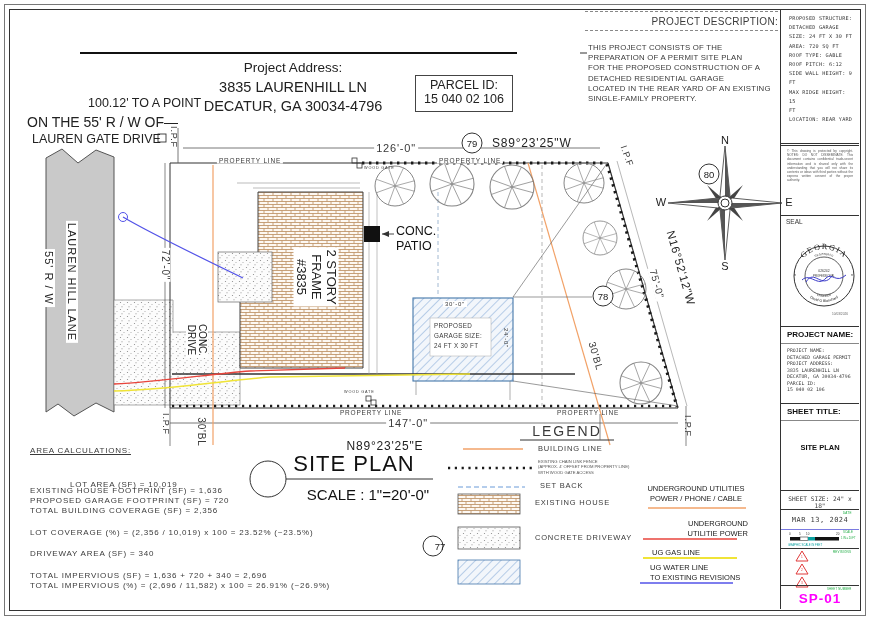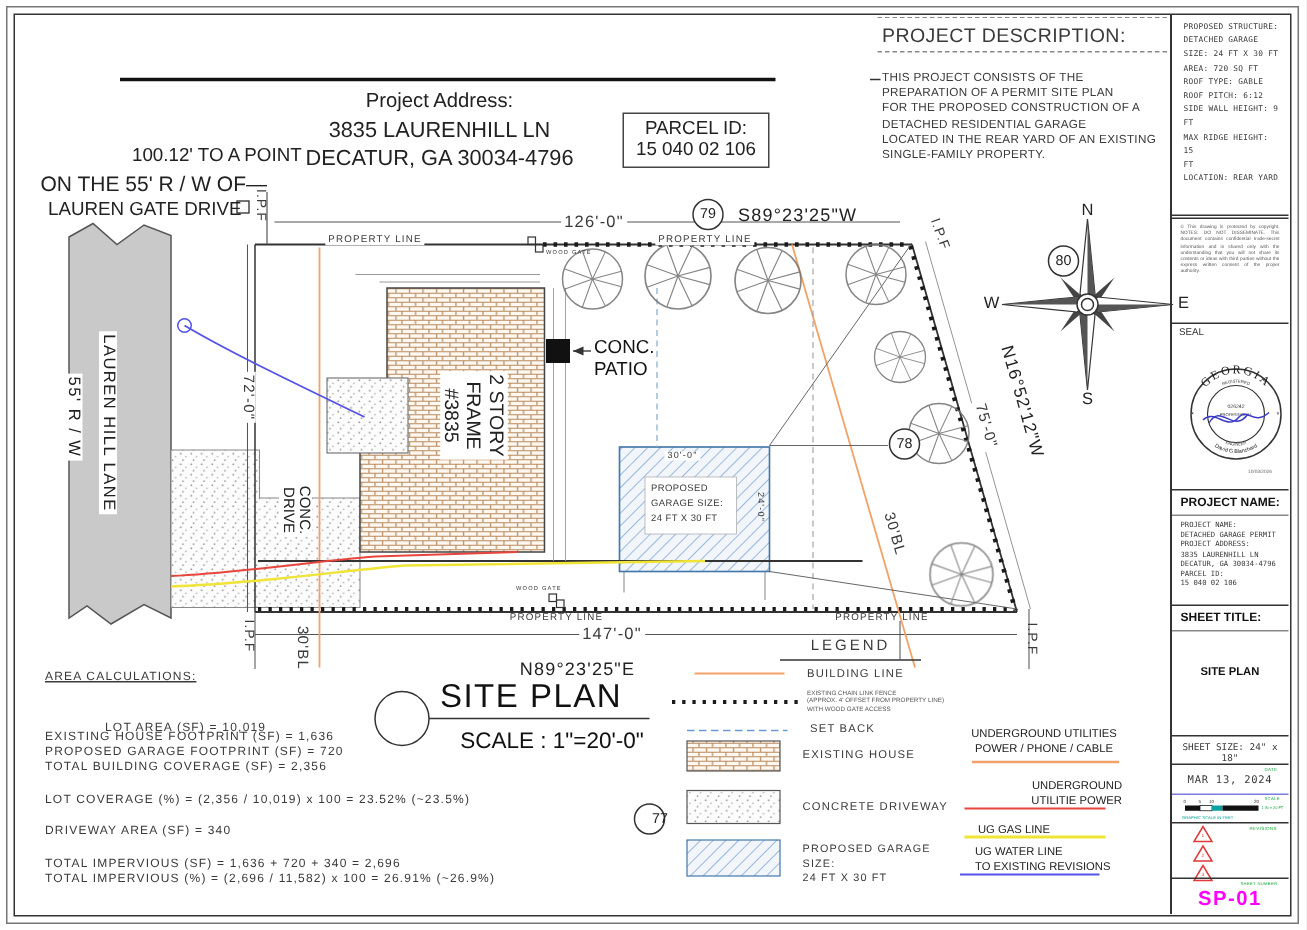--- a/index.html
+++ b/index.html
@@ -180,21 +180,21 @@
   <div class="pin" style="left:293px;top:67px;font-size:13.5px;">Project Address:</div>
   <div class="pin" style="left:293px;top:87px;font-size:14.5px;">3835 LAURENHILL LN</div>
   <div class="pin" style="left:293px;top:106px;font-size:14.5px;">DECATUR, GA 30034-4796</div>
 
   <div class="abs ctr" style="left:415px;top:75px;width:96px;height:35px;border:1px solid #444;">
     <div style="font-size:12.5px;margin-top:2px;">PARCEL ID:</div>
     <div style="font-size:12.5px;">15 040 02 106</div>
   </div>
 
   <div class="abs" style="left:585px;top:11px;width:193px;border-top:1px dashed #888;">
-    <div style="font-size:13px;color:#3a3a3a;letter-spacing:.3px;margin:4px 0 3px 3px;">PROJECT DESCRIPTION:</div>
+    <div style="font-size:10px;color:#3a3a3a;letter-spacing:.3px;margin:4px 0 3px 3px;text-align:right;">PROJECT DESCRIPTION:</div>
     <div style="border-top:1px dashed #888;height:12px;"></div>
     <div style="font-size:7.8px;color:#3a3a3a;letter-spacing:.2px;line-height:10.2px;margin-left:3px;">
       <div>THIS PROJECT CONSISTS OF THE</div>
       <div>PREPARATION OF A PERMIT SITE PLAN</div>
       <div>FOR THE PROPOSED CONSTRUCTION OF A</div>
       <div>DETACHED RESIDENTIAL GARAGE</div>
       <div>LOCATED IN THE REAR YARD OF AN EXISTING</div>
       <div>SINGLE-FAMILY PROPERTY.</div>
     </div>
   </div>
@@ -271,35 +271,30 @@
   <div class="abs cad" style="left:30px;top:446px;font-size:8px;text-decoration:underline;">AREA CALCULATIONS:</div>
   <div class="abs cad" style="left:30px;top:480px;font-size:8px;padding-left:40px;">LOT AREA (SF) = 10,019</div>
   <div class="abs cad" style="left:30px;top:486px;font-size:8px;">EXISTING HOUSE FOOTPRINT (SF) = 1,636</div>
   <div class="abs cad" style="left:30px;top:496px;font-size:8px;">PROPOSED GARAGE FOOTPRINT (SF) = 720</div>
   <div class="abs cad" style="left:30px;top:506px;font-size:8px;">TOTAL BUILDING COVERAGE (SF) = 2,356</div>
   <div class="abs cad" style="left:30px;top:528px;font-size:8px;">LOT COVERAGE (%) = (2,356 / 10,019) x 100 = 23.52%  (~23.5%)</div>
   <div class="abs cad" style="left:30px;top:549px;font-size:8px;">DRIVEWAY AREA (SF) = 340</div>
   <div class="abs cad" style="left:30px;top:571px;font-size:8px;">TOTAL IMPERVIOUS (SF) = 1,636 + 720 + 340 = 2,696</div>
   <div class="abs cad" style="left:30px;top:581px;font-size:8px;">TOTAL IMPERVIOUS (%) = (2,696 / 11,582) x 100 = 26.91%  (~26.9%)</div>
 
-  <div class="pin cad" style="left:567px;top:431px;font-size:10px;letter-spacing:2px;">LEGEND</div>
+  <div class="pin cad" style="left:567px;top:431px;font-size:14px;letter-spacing:2px;">LEGEND</div>
   <div class="abs cad" style="left:538px;top:444px;font-size:7.5px;">BUILDING LINE</div>
   <div class="abs tiny" style="left:538px;top:459px;font-size:4.2px;line-height:5.4px;">
     <div>EXISTING CHAIN LINK FENCE</div>
     <div>(APPROX. 4' OFFSET FROM PROPERTY LINE)</div>
     <div>WITH WOOD GATE ACCESS</div>
   </div>
   <div class="abs cad" style="left:540px;top:481px;font-size:7.5px;">SET BACK</div>
   <div class="abs cad" style="left:535px;top:498px;font-size:7.5px;">EXISTING HOUSE</div>
   <div class="abs cad" style="left:535px;top:533px;font-size:7.5px;">CONCRETE DRIVEWAY</div>
-  <div class="abs cad" style="left:535px;top:561px;font-size:7.2px;line-height:9.5px;">
-    <div>PROPOSED GARAGE</div>
-    <div>SIZE:</div>
-    <div>24 FT X 30 FT</div>
-  </div>
   <div class="abs ctr" style="left:640px;top:484px;width:112px;font-size:7.5px;line-height:10px;color:#222;">
     <div>UNDERGROUND UTILITIES</div>
     <div>POWER / PHONE / CABLE</div>
   </div>
   <div class="abs" style="left:650px;top:519px;width:98px;font-size:7.5px;line-height:10px;text-align:right;color:#222;">
     <div>UNDERGROUND</div>
     <div>UTILITIE POWER</div>
   </div>
   <div class="abs" style="left:652px;top:548px;font-size:7.5px;color:#222;">UG GAS LINE</div>
   <div class="abs" style="left:650px;top:563px;font-size:7.5px;line-height:10px;color:#222;">

